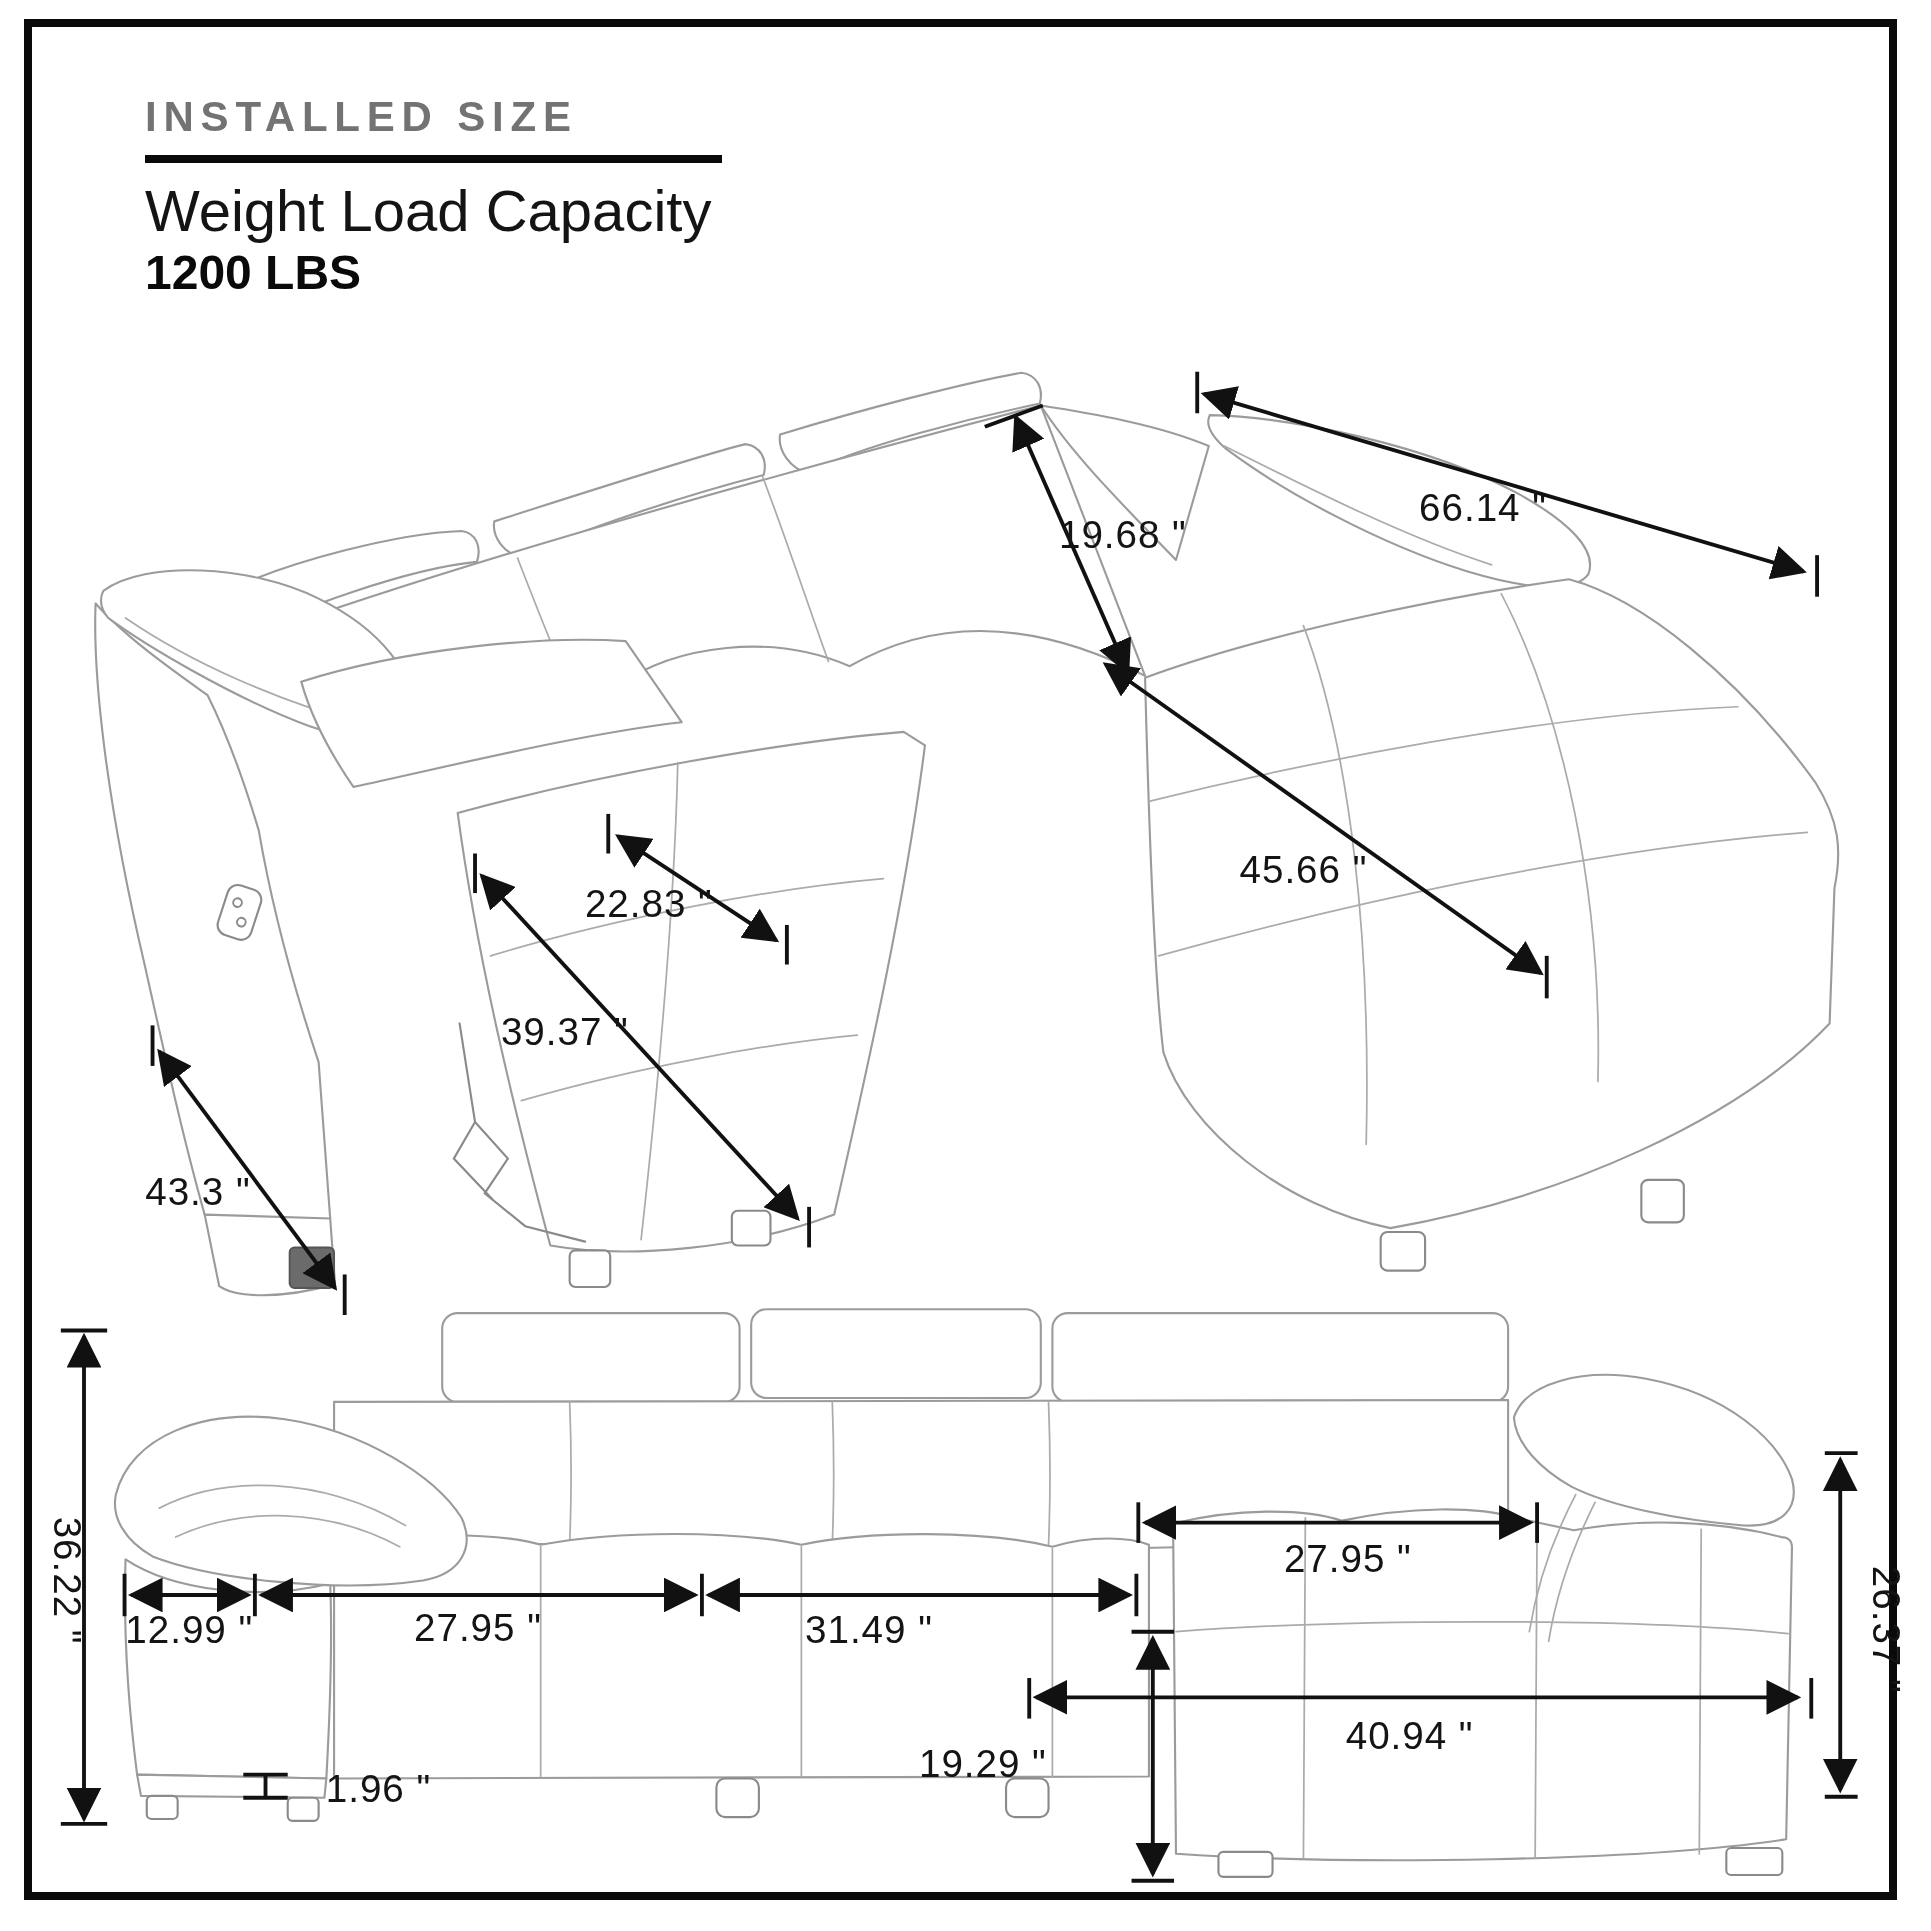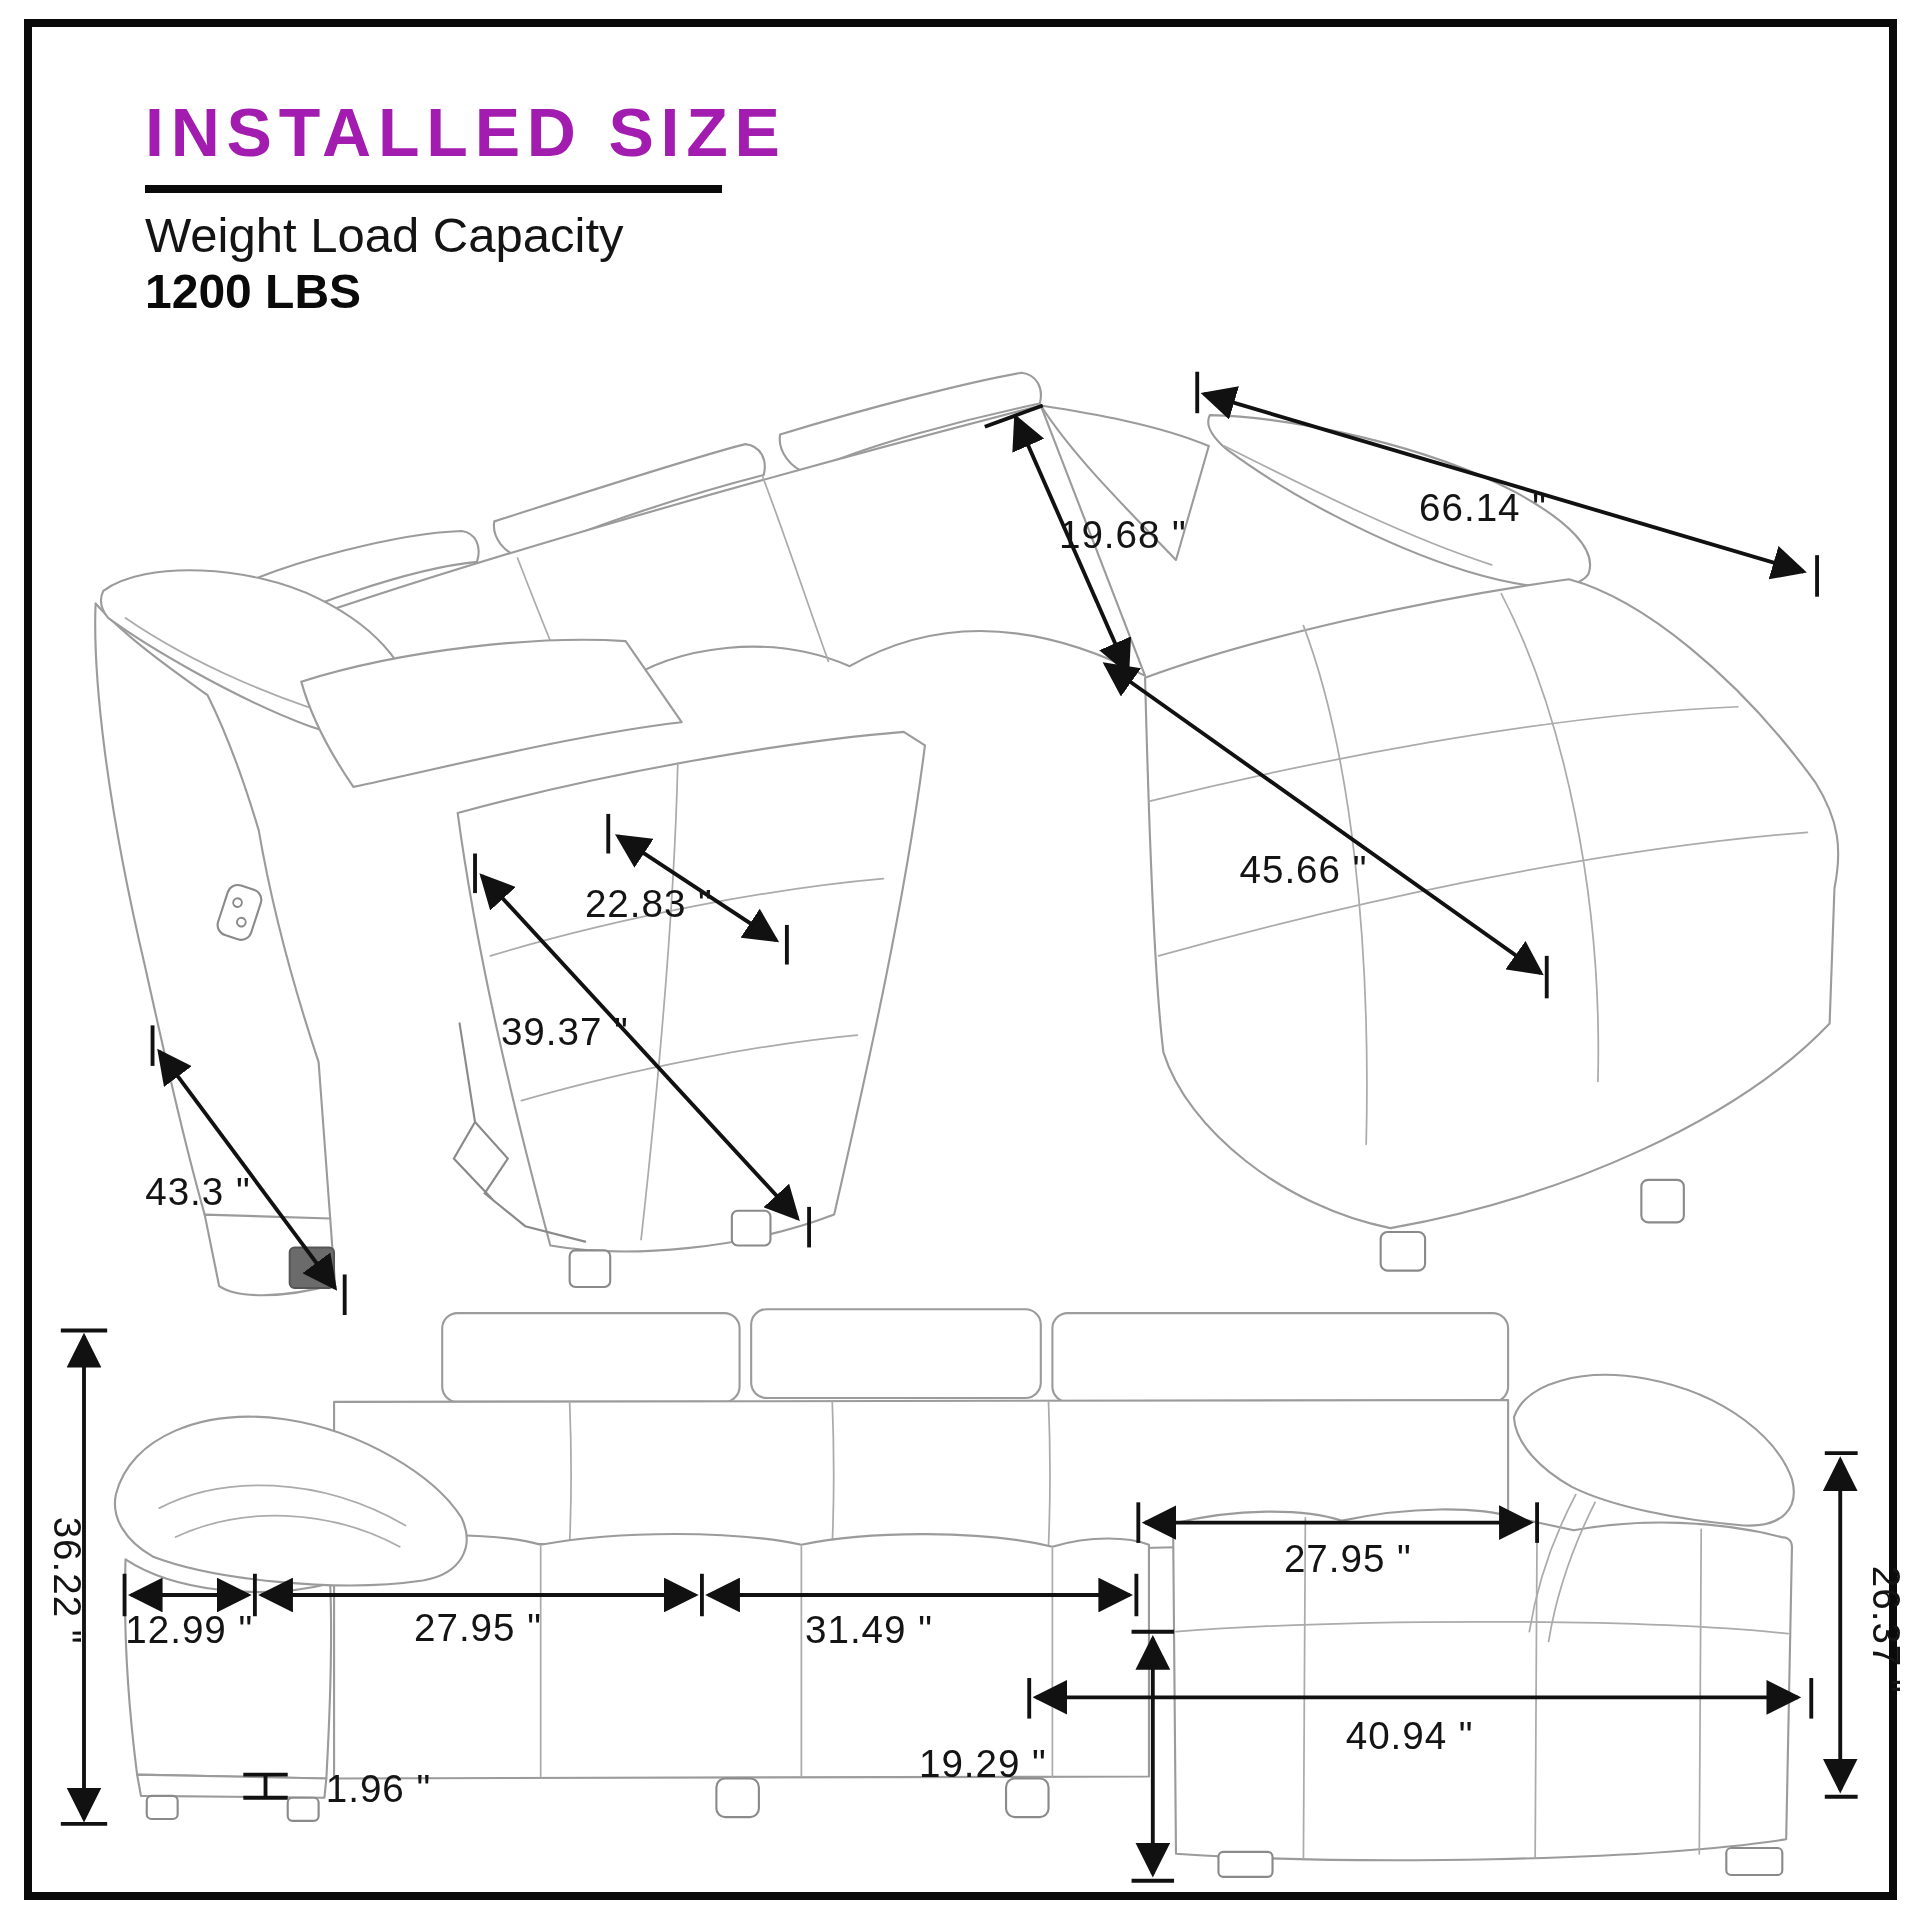--- a/index.html
+++ b/index.html
@@ -1,21 +1,21 @@
 <!DOCTYPE html>
 <html><head>
 <meta charset="utf-8">
 <style>
   html,body{margin:0;padding:0;background:#ffffff;}
   body{width:1931px;height:1931px;position:relative;font-family:"Liberation Sans",sans-serif;color:#111;}
   .frame{position:absolute;left:24px;top:19.3px;width:1873px;height:1881px;border:8.7px solid #0a0a0a;box-sizing:border-box;}
   .hdr{position:absolute;left:145px;top:93px;width:869px;}
-  .hdr .title{font-size:68px;font-weight:700;letter-spacing:6.8px;color:#a21caf;white-space:nowrap;}
+  .hdr .title{font-size:42px;font-weight:700;letter-spacing:6.8px;color:#737373;white-space:nowrap;}
   .hdr .rule{width:577px;height:8.7px;background:#0a0a0a;margin-top:13.5px;}
-  .hdr .sub{font-size:49px;font-weight:400;margin-top:13.5px;color:#141414;}
+  .hdr .sub{font-size:58px;font-weight:400;margin-top:13.5px;color:#141414;}
   .hdr .cap{font-size:48px;font-weight:700;margin-top:1px;color:#0a0a0a;}
   svg{position:absolute;left:0;top:0;}
   .sk{fill:#ffffff;stroke:#9b9b9b;stroke-width:2.2;stroke-linejoin:round;stroke-linecap:round;}
   .sk2{fill:none;stroke:#ababab;stroke-width:1.8;stroke-linecap:round;}
   .skd{fill:none;stroke:#8a8a8a;stroke-width:2.2;stroke-linecap:round;}
   .dim{stroke:#111;stroke-width:4;fill:none;}
   .tick{stroke:#111;stroke-width:4;}
   .lbl{font-family:"Liberation Sans",sans-serif;font-size:40px;fill:#141414;letter-spacing:1px;}
   .foot{fill:#ffffff;stroke:#8a8a8a;stroke-width:2.2;}
   .footd{fill:#6b6b6b;stroke:#555;stroke-width:2;}

